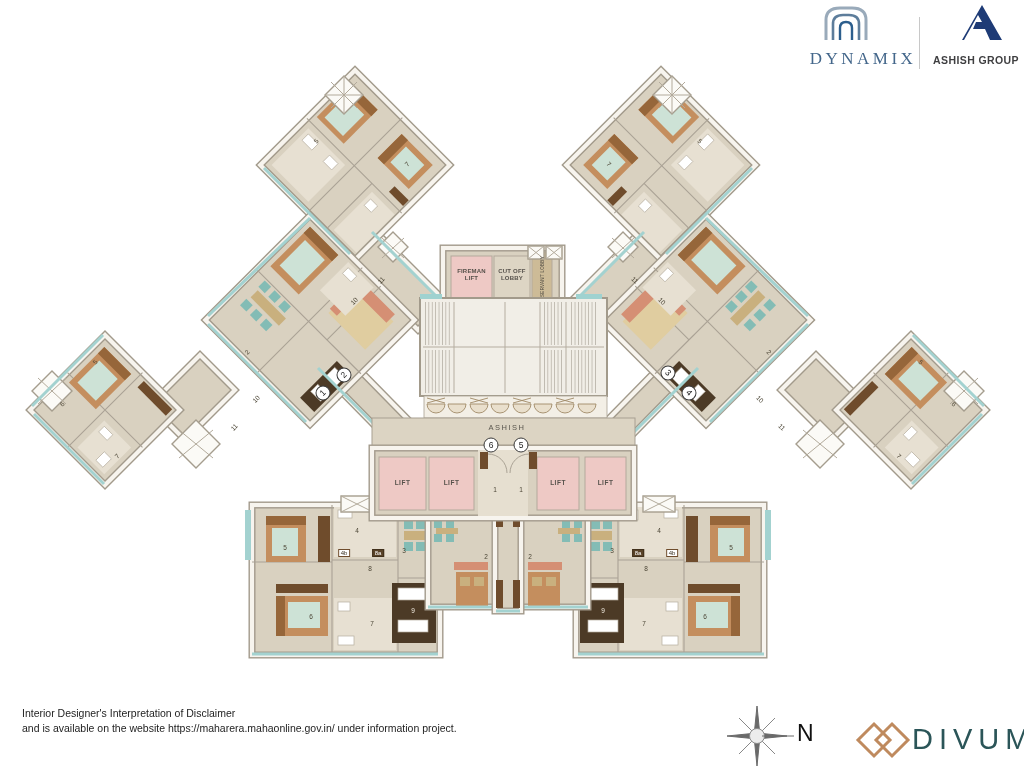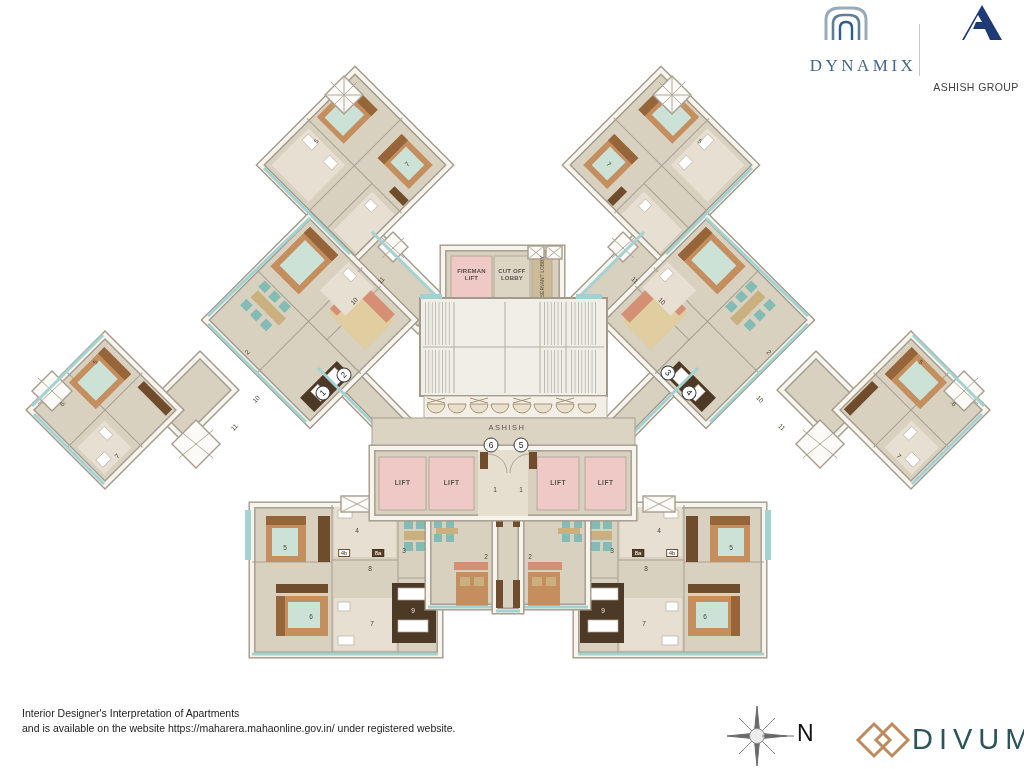--- a/index.html
+++ b/index.html
@@ -32,25 +32,25 @@
   .room-lbl.box{background:#fff;border:1px solid #6f4c2c;padding:0 1.5px;font-size:6px;color:#3c3425;}
   .room-lbl.dark{background:#5a4328;color:#fff;padding:0 1.5px;font-size:6px;border:1px solid #41301b;}
   .room-lbl.light{color:#f4efe4;}
   .marker{width:13px;height:13px;border-radius:50%;border:1.3px solid #3a3a3a;background:#fff;
           font-size:8.5px;line-height:12px;text-align:center;color:#222;transform:translate(-50%,-50%);}
   .core-lbl{font-size:6px;font-weight:bold;color:#55504a;text-align:center;line-height:7px;letter-spacing:0.2px;}
   .passage-lbl{font-size:7.5px;color:#5a564e;letter-spacing:1.5px;text-align:center;}
   .servant-lbl{font-size:4.5px;color:#4f4a42;letter-spacing:0.3px;transform:rotate(-90deg);width:42px;text-align:center;line-height:5px;}
   .lift-lbl{font-size:6.5px;font-weight:bold;color:#56514b;letter-spacing:0.5px;text-align:center;}
 
-  .hdr{position:absolute;top:18px;left:790px;width:234px;height:66px;}
+  .hdr{position:absolute;top:11px;left:790px;width:234px;height:66px;}
   .dynamix-word{position:absolute;left:18px;top:38px;width:110px;text-align:center;
      font-family:"Liberation Serif",serif;font-size:17px;letter-spacing:3.5px;color:#44678b;}
   .ashish-word{position:absolute;left:138px;top:43px;width:96px;text-align:center;
-     font-size:10.5px;font-weight:normal;letter-spacing:0.4px;color:#3f3f41;margin-top:20px;}
+     font-size:10.5px;font-weight:bold;letter-spacing:0.4px;color:#3f3f41;}
   .hdr-div{position:absolute;left:129px;top:6px;width:1px;height:52px;background:#c8c8c8;}
 
   .foot-text{position:absolute;left:22px;top:706px;font-size:10.5px;color:#1d1d1d;line-height:14.5px;}
   .compass-n{position:absolute;left:797px;top:720px;font-size:23px;color:#111;}
   .divum-word{position:absolute;left:912px;top:723px;font-size:29px;letter-spacing:6px;color:#2b5558;}
 </style>
 </head>
 <body>
 
 <div class="stage">
@@ -336,20 +336,20 @@
       <span class="marker" style="left: 491px; top: 445px; transform: translate(-50%, -50%) rotate(0deg);">6</span>
     </div>
 
 <div class="hdr">
   <span class="dynamix-word">DYNAMIX</span>
   <span class="hdr-div"></span>
   <span class="ashish-word">ASHISH GROUP</span>
 </div>
 
 <div class="foot-text">
-  <div>Interior Designer's Interpretation of Apartments</div>
-  <div>and is available on the website https://maharera.mahaonline.gov.in/ under registered website.</div>
+  <div>Interior Designer's Interpretation of Disclaimer</div>
+  <div>and is available on the website https://maharera.mahaonline.gov.in/ under information project.</div>
 </div>
 
 <span class="compass-n">N</span>
 <span class="divum-word">DIVUM</span>
 
 </div>
 
 </body></html>

